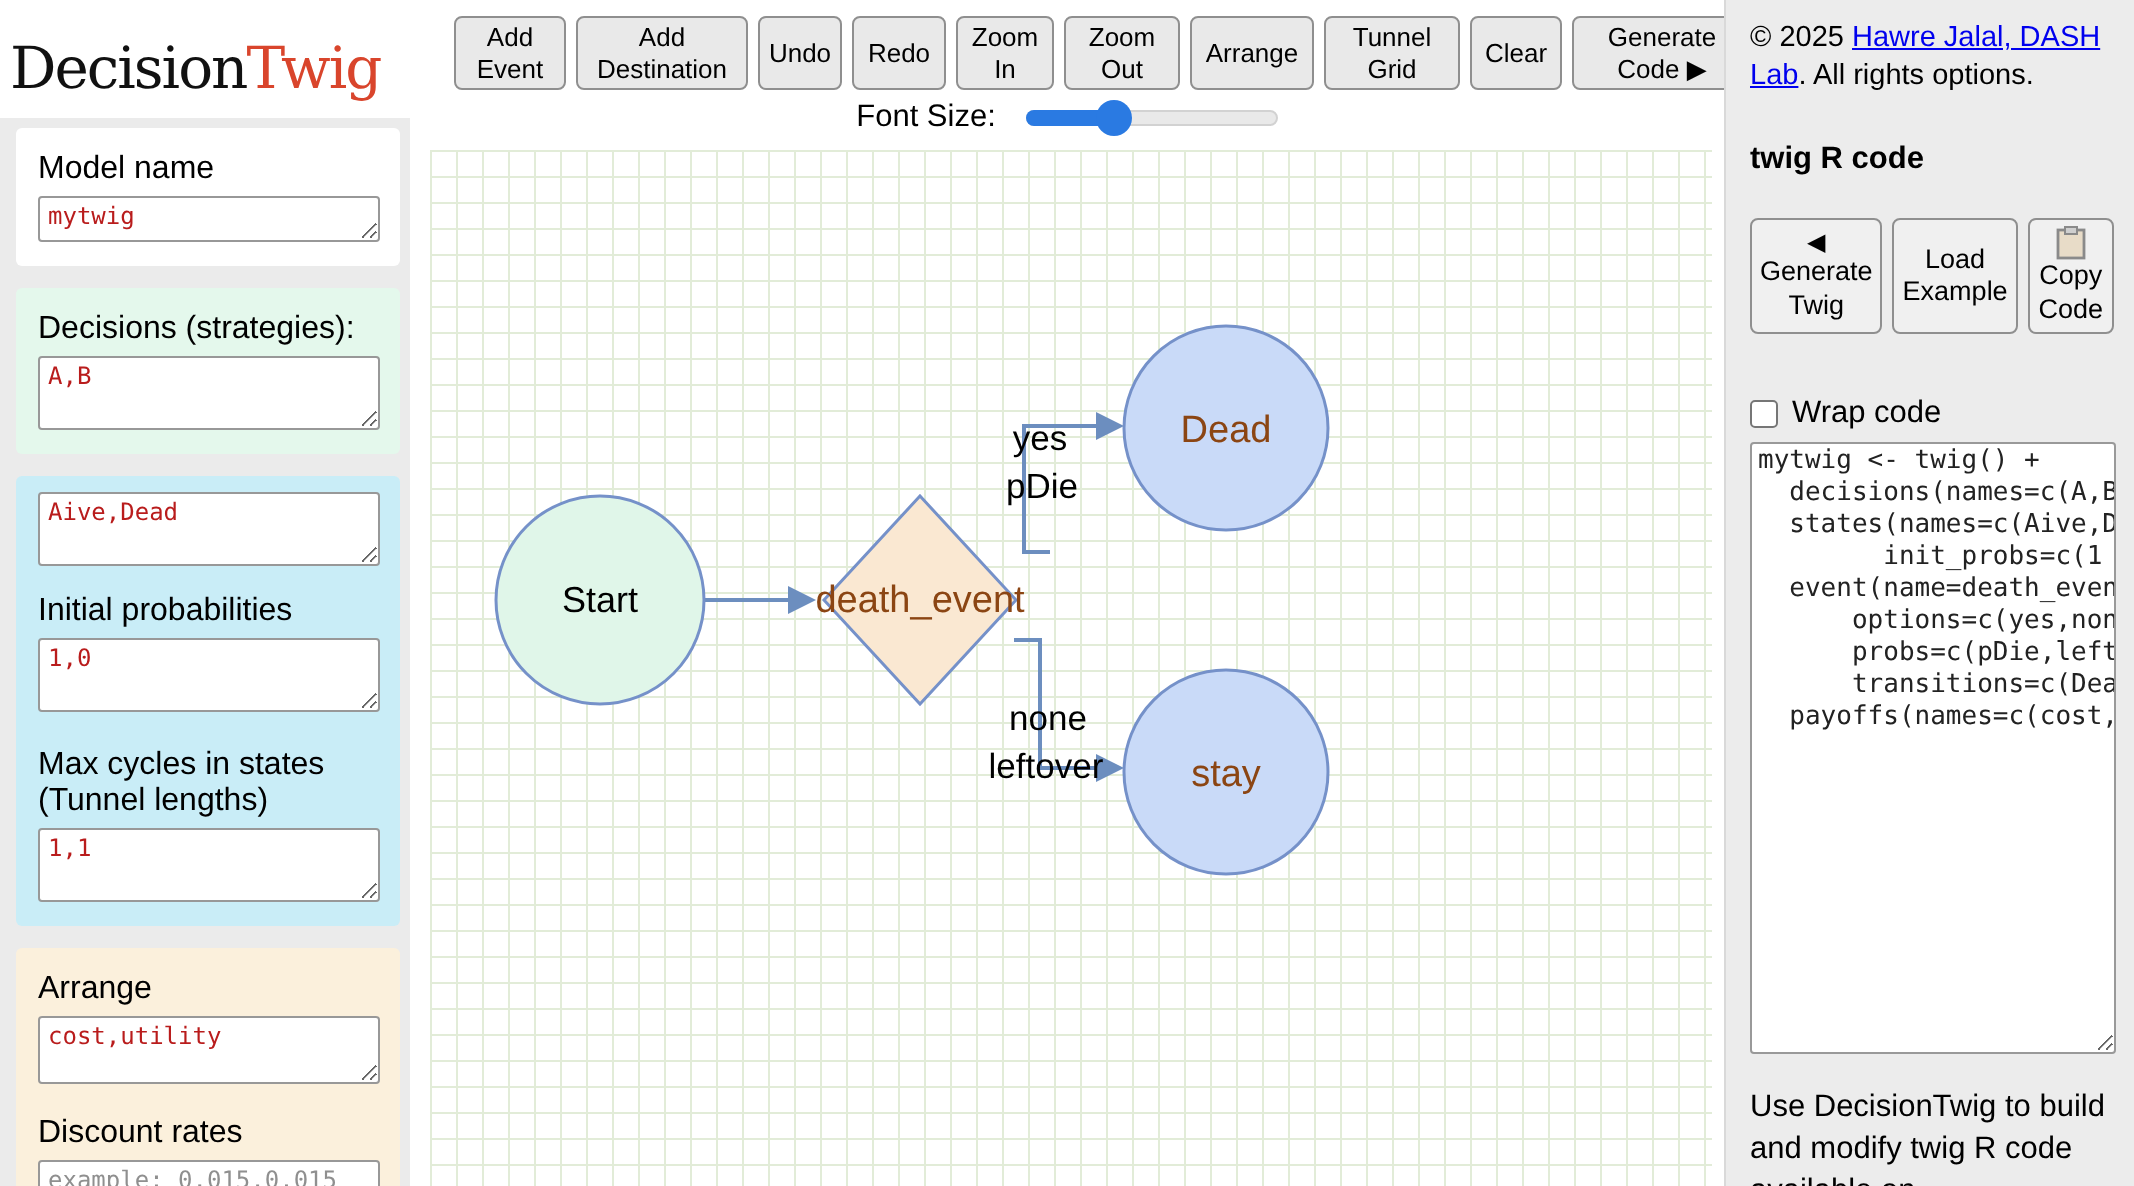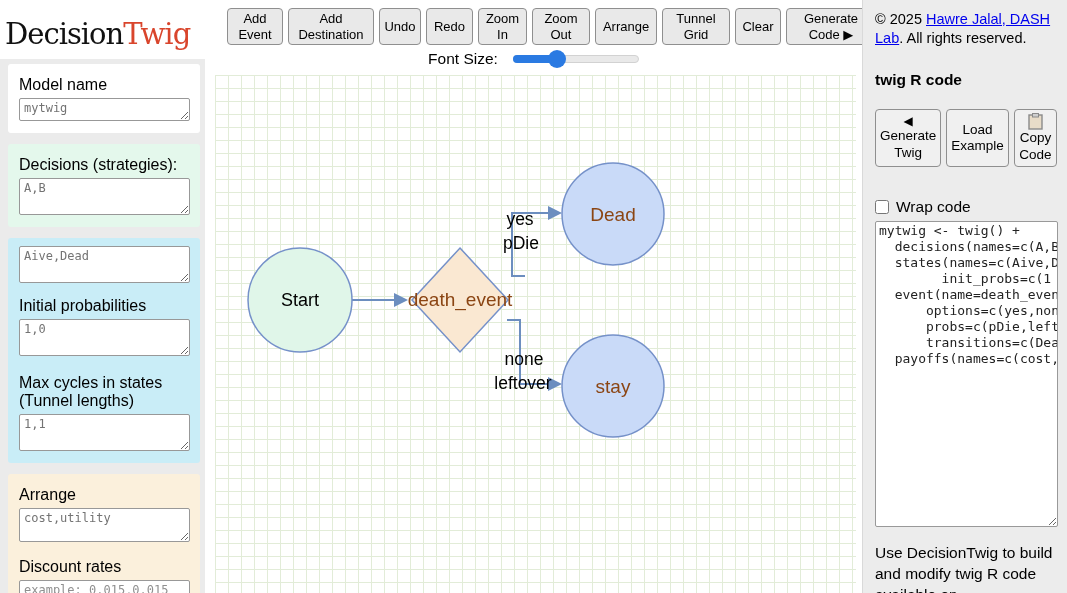--- a/index.html
+++ b/index.html
@@ -16,21 +16,21 @@
   .sidebar { position:absolute; top:48px; left:0; right:0; bottom:0; background:#ebebeb;
              padding:5px 5px 0 8px; overflow:hidden; }
   .card { border-radius:3px; padding:8px 10px 12px 11px; margin-bottom:11px; }
   .card-white { background:#ffffff; }
   .card-green { background:#e4f8ec; }
   .card-cyan  { background:#c9edf7; }
   .card-tan   { background:#fbf0dc; margin-bottom:0; min-height:150px; }
   .field-label { font-size:16px; line-height:18px; margin:4px 0 4px; white-space:pre-line; }
   .sidebar textarea {
     width:100%; display:block; resize:both; overflow:hidden;
-    font-family:"DejaVu Sans Mono",monospace; font-size:12px; color:#737373;
+    font-family:"DejaVu Sans Mono",monospace; font-size:12px; color:#b91c1c;
     border:1px solid #989898; border-radius:2px; background:#fff; padding:2px 4px;
   }
   .ta-1row { height:23px; }
   .ta-2row { height:37px; }
   .sidebar textarea::placeholder { color:#8f8f8f; }
 
   
   .center-col { position:absolute; left:205px; top:0; width:657px; height:593px; background:#fff; }
   .toolbar { position:absolute; left:22px; top:8px; display:flex; gap:5px; }
   .tb-btn { background:#e9e9e9; border:1px solid #8f8f8f; border-radius:4px;
@@ -181,21 +181,21 @@
         <text x="315" y="150" text-anchor="middle" font-size="17.5" fill="#000" class="node-label">yes</text>
         <text x="316" y="174" text-anchor="middle" font-size="17.5" fill="#000" class="node-label">pDie</text>
         <text x="319" y="290" text-anchor="middle" font-size="17.5" fill="#000" class="node-label">none</text>
         <text x="318" y="314" text-anchor="middle" font-size="17.5" fill="#000" class="node-label">leftover</text>
       </svg>
     </div>
   </div>
 
   <div class="right-panel">
     <div>
-      <span>© 2025 </span><a class="link" href="#">Hawre Jalal, DASH Lab</a><span>. All rights reserved.</span>
+      <span>© 2025 </span><a class="link" href="#">Hawre Jalal, DASH Lab</a><span>. All rights options.</span>
     </div>
 
     <div class="rp-heading">twig R code</div>
 
     <div class="rp-buttons">
       <button class="rp-btn rp-btn-generate">
         <span class="tri-icon">◀</span>
         <span>Generate
 Twig</span>
       </button>

